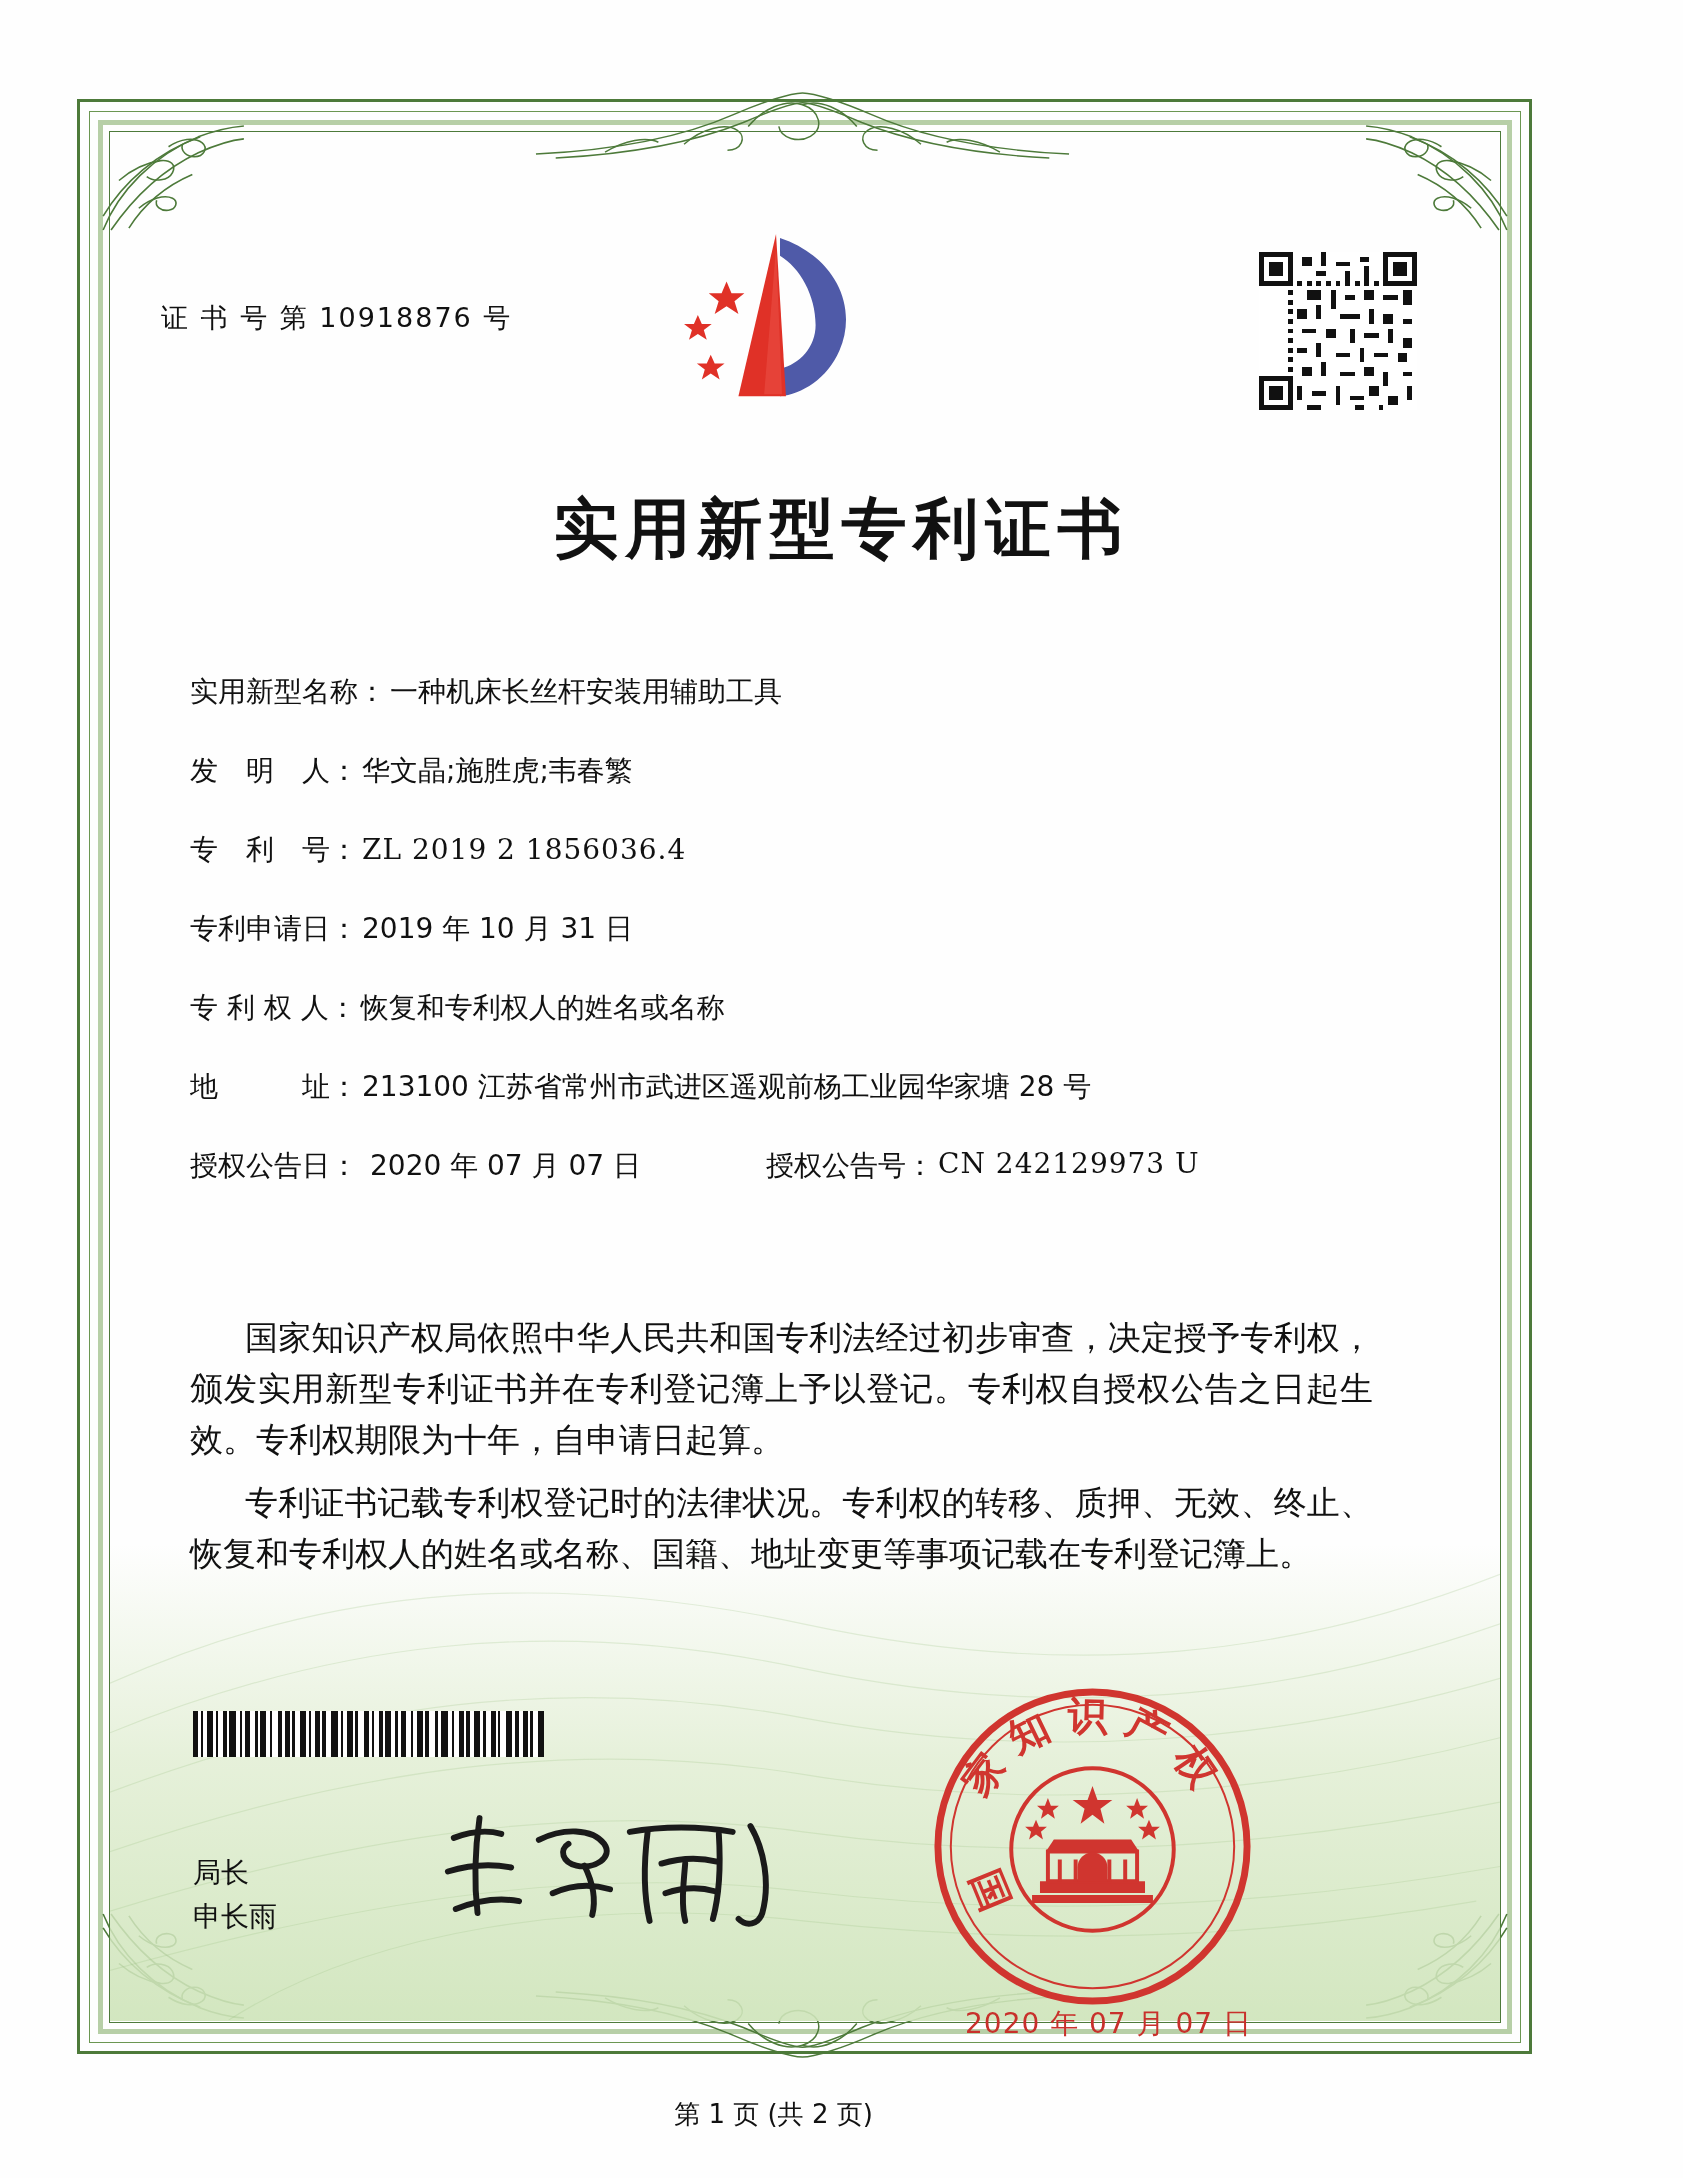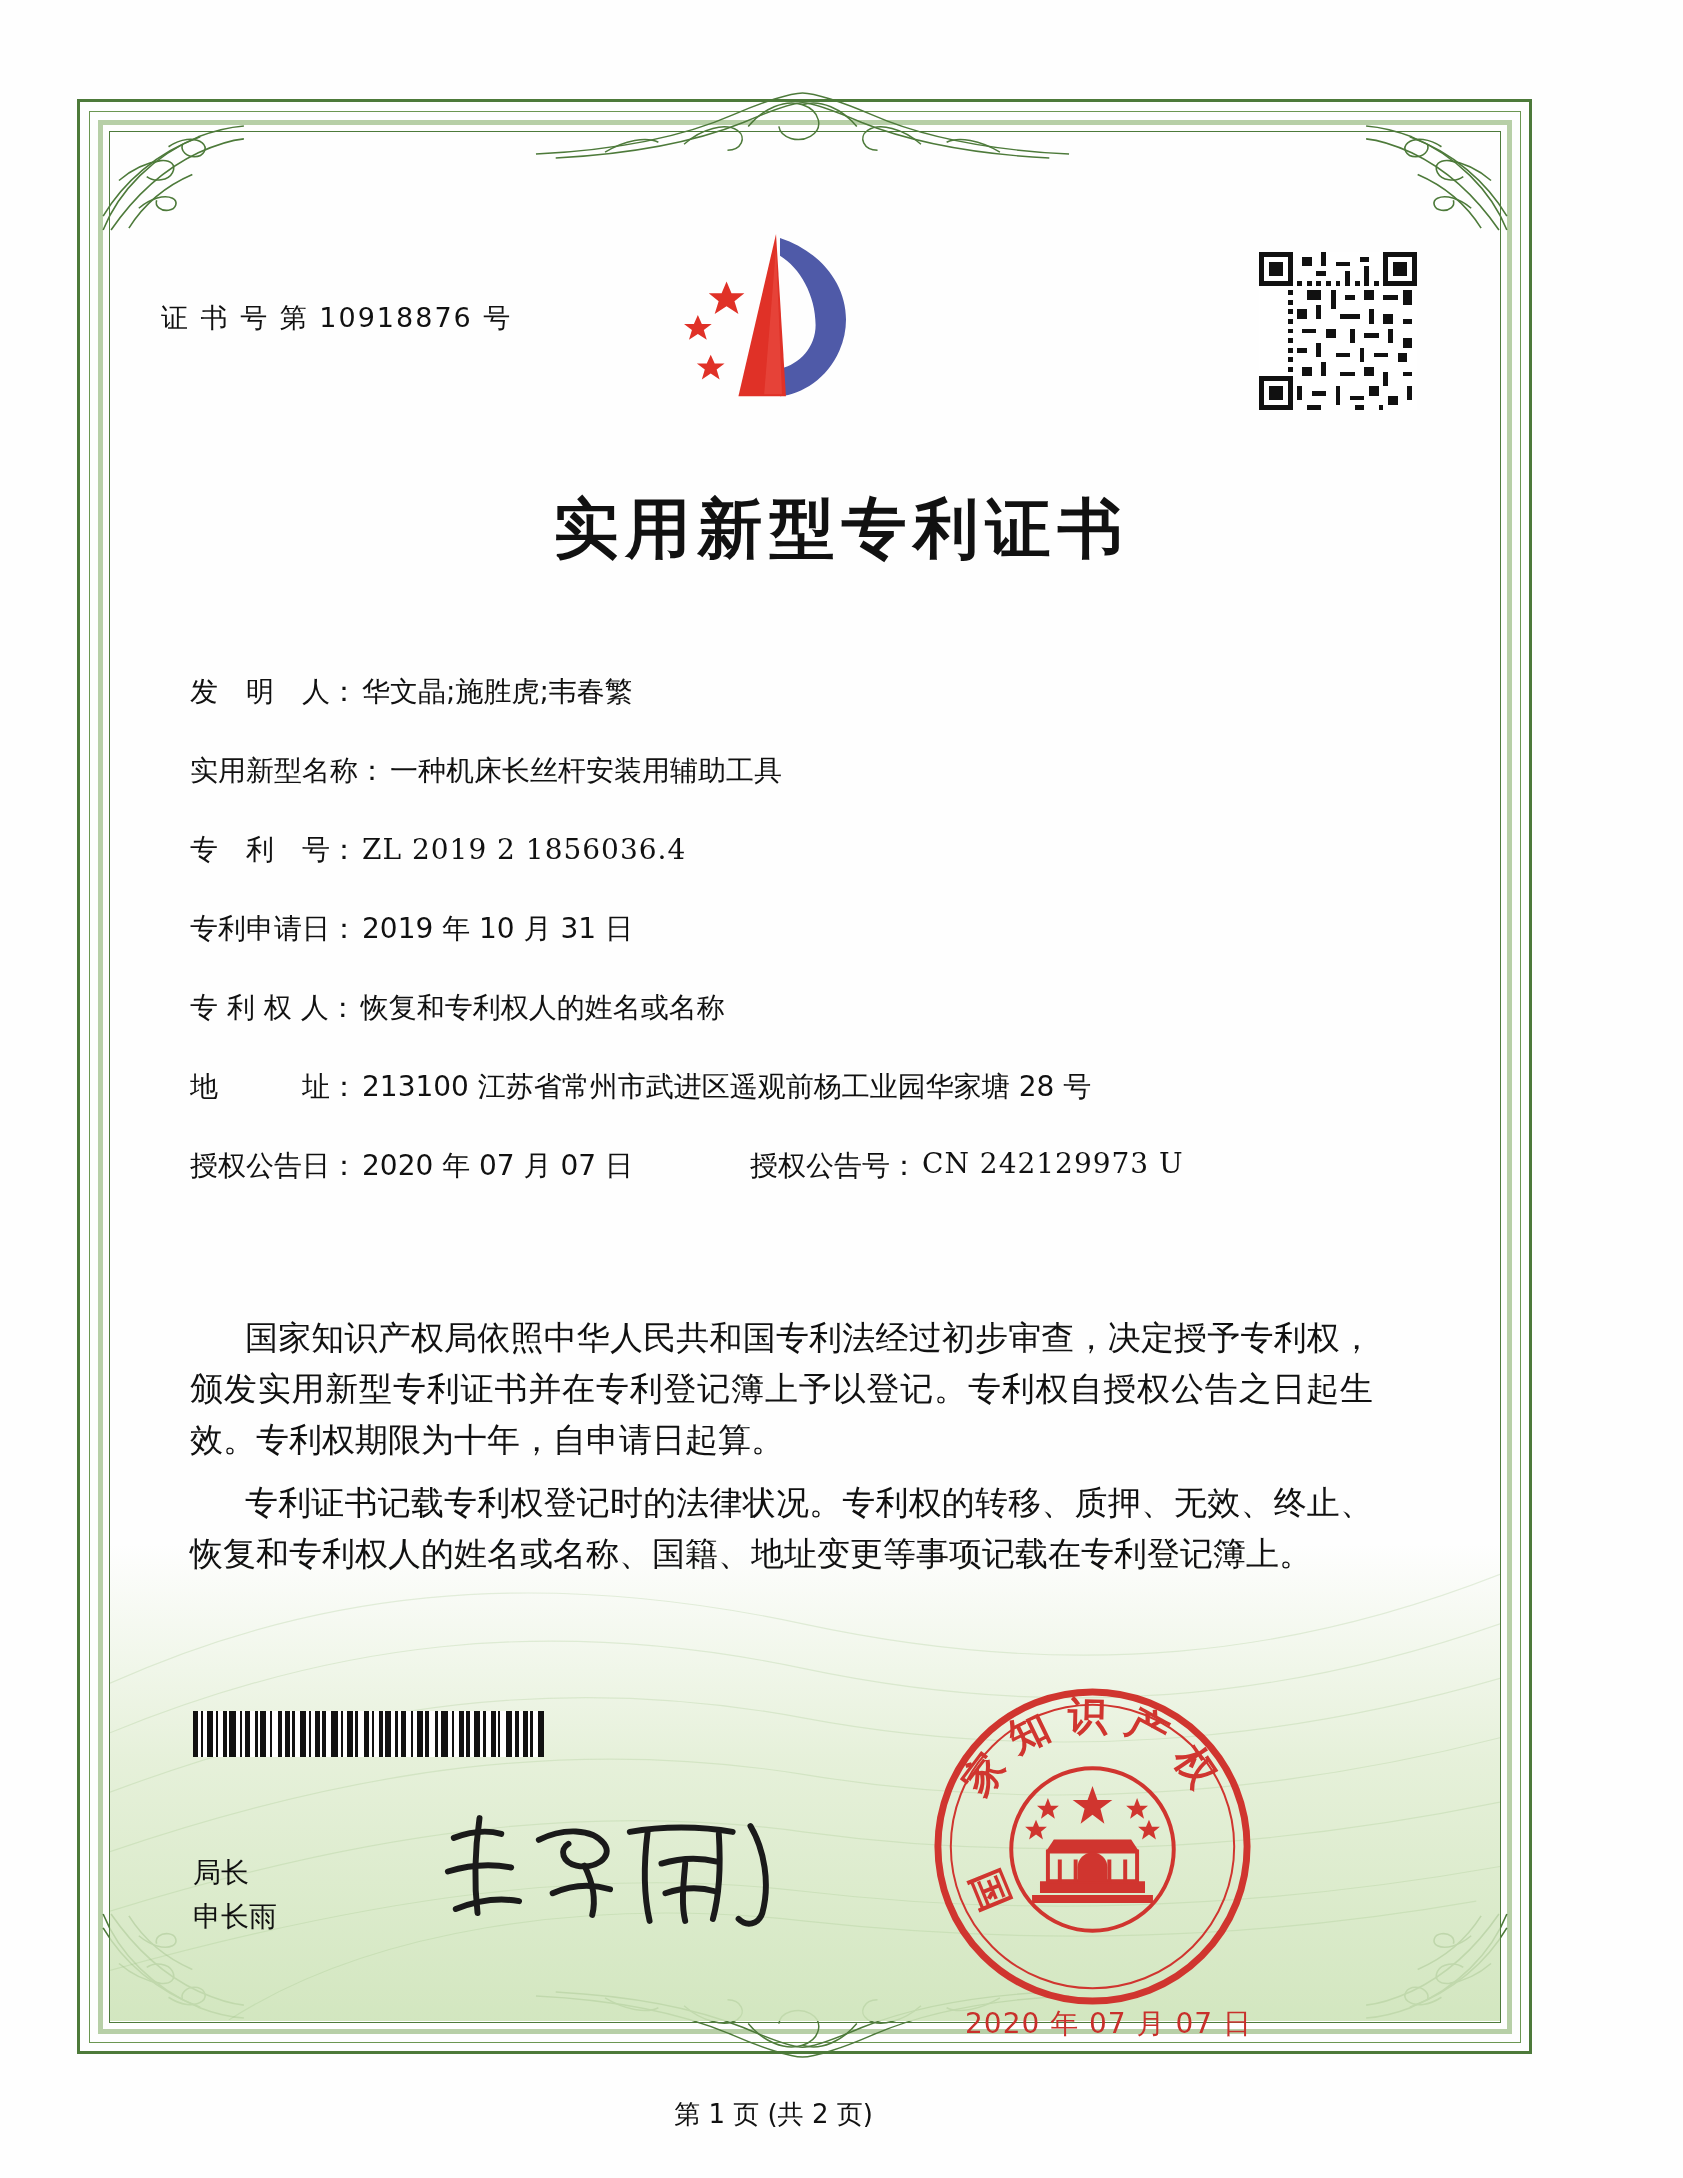--- a/index.html
+++ b/index.html
@@ -158,21 +158,21 @@
     color: #111;
     margin-left: 4px;
   }
   .field-value.mono-ish {
     font-family: "DejaVu Serif", "Liberation Serif", serif;
     letter-spacing: 1px;
   }
   .row-split {
     display: flex;
     align-items: baseline;
-    gap: 0;
+    gap: 8px;
   }
   .split-right {
     margin-left: 117px;
     display: flex;
     align-items: flex-start;
   }
 
   
   .paragraphs {
     position: absolute;
@@ -462,26 +462,26 @@
           <rect x="20" y="32" width="2" height="1"></rect>
         <rect x="25" y="32" width="1" height="1"></rect>
       </g>
     </svg>
   </div>
 
   <div class="doc-title">实用新型专利证书</div>
 
   <div class="fields">
     <div class="field-row">
+      <span class="field-label">实用新型名称：</span>
+      <span class="field-value">一种机床长丝杆安装用辅助工具</span>
+    </div>
+    <div class="field-row">
       <span class="field-label">发　明　人：</span>
       <span class="field-value">华文晶;施胜虎;韦春繁</span>
-    </div>
-    <div class="field-row">
-      <span class="field-label">实用新型名称：</span>
-      <span class="field-value">一种机床长丝杆安装用辅助工具</span>
     </div>
     <div class="field-row">
       <span class="field-label">专　利　号：</span>
       <span class="field-value mono-ish">ZL 2019 2 1856036.4</span>
     </div>
     <div class="field-row">
       <span class="field-label">专利申请日：</span>
       <span class="field-value">2019 年 10 月 31 日</span>
     </div>
     <div class="field-row">

